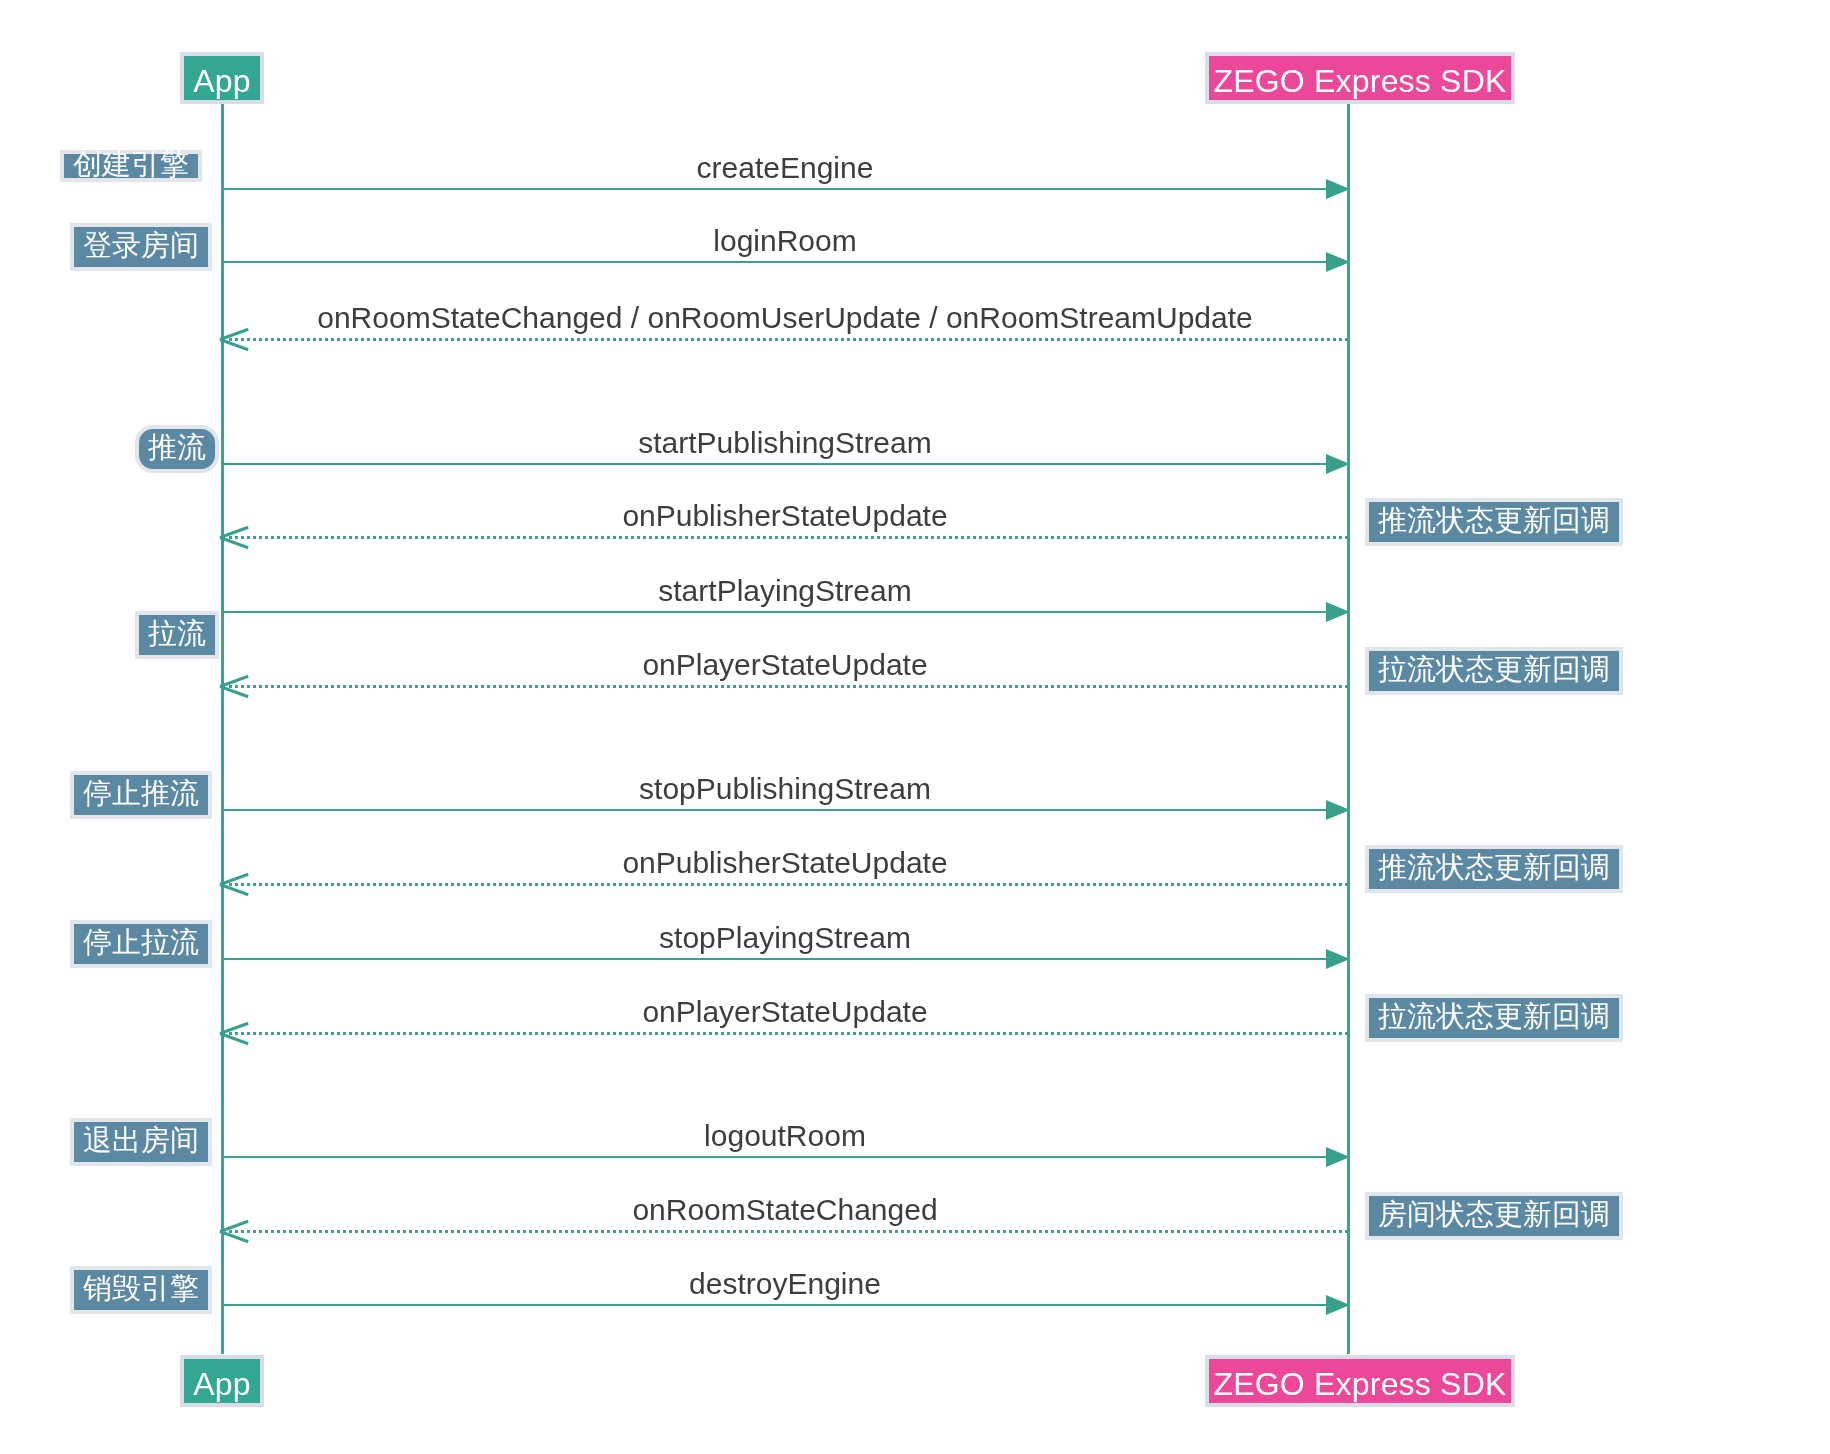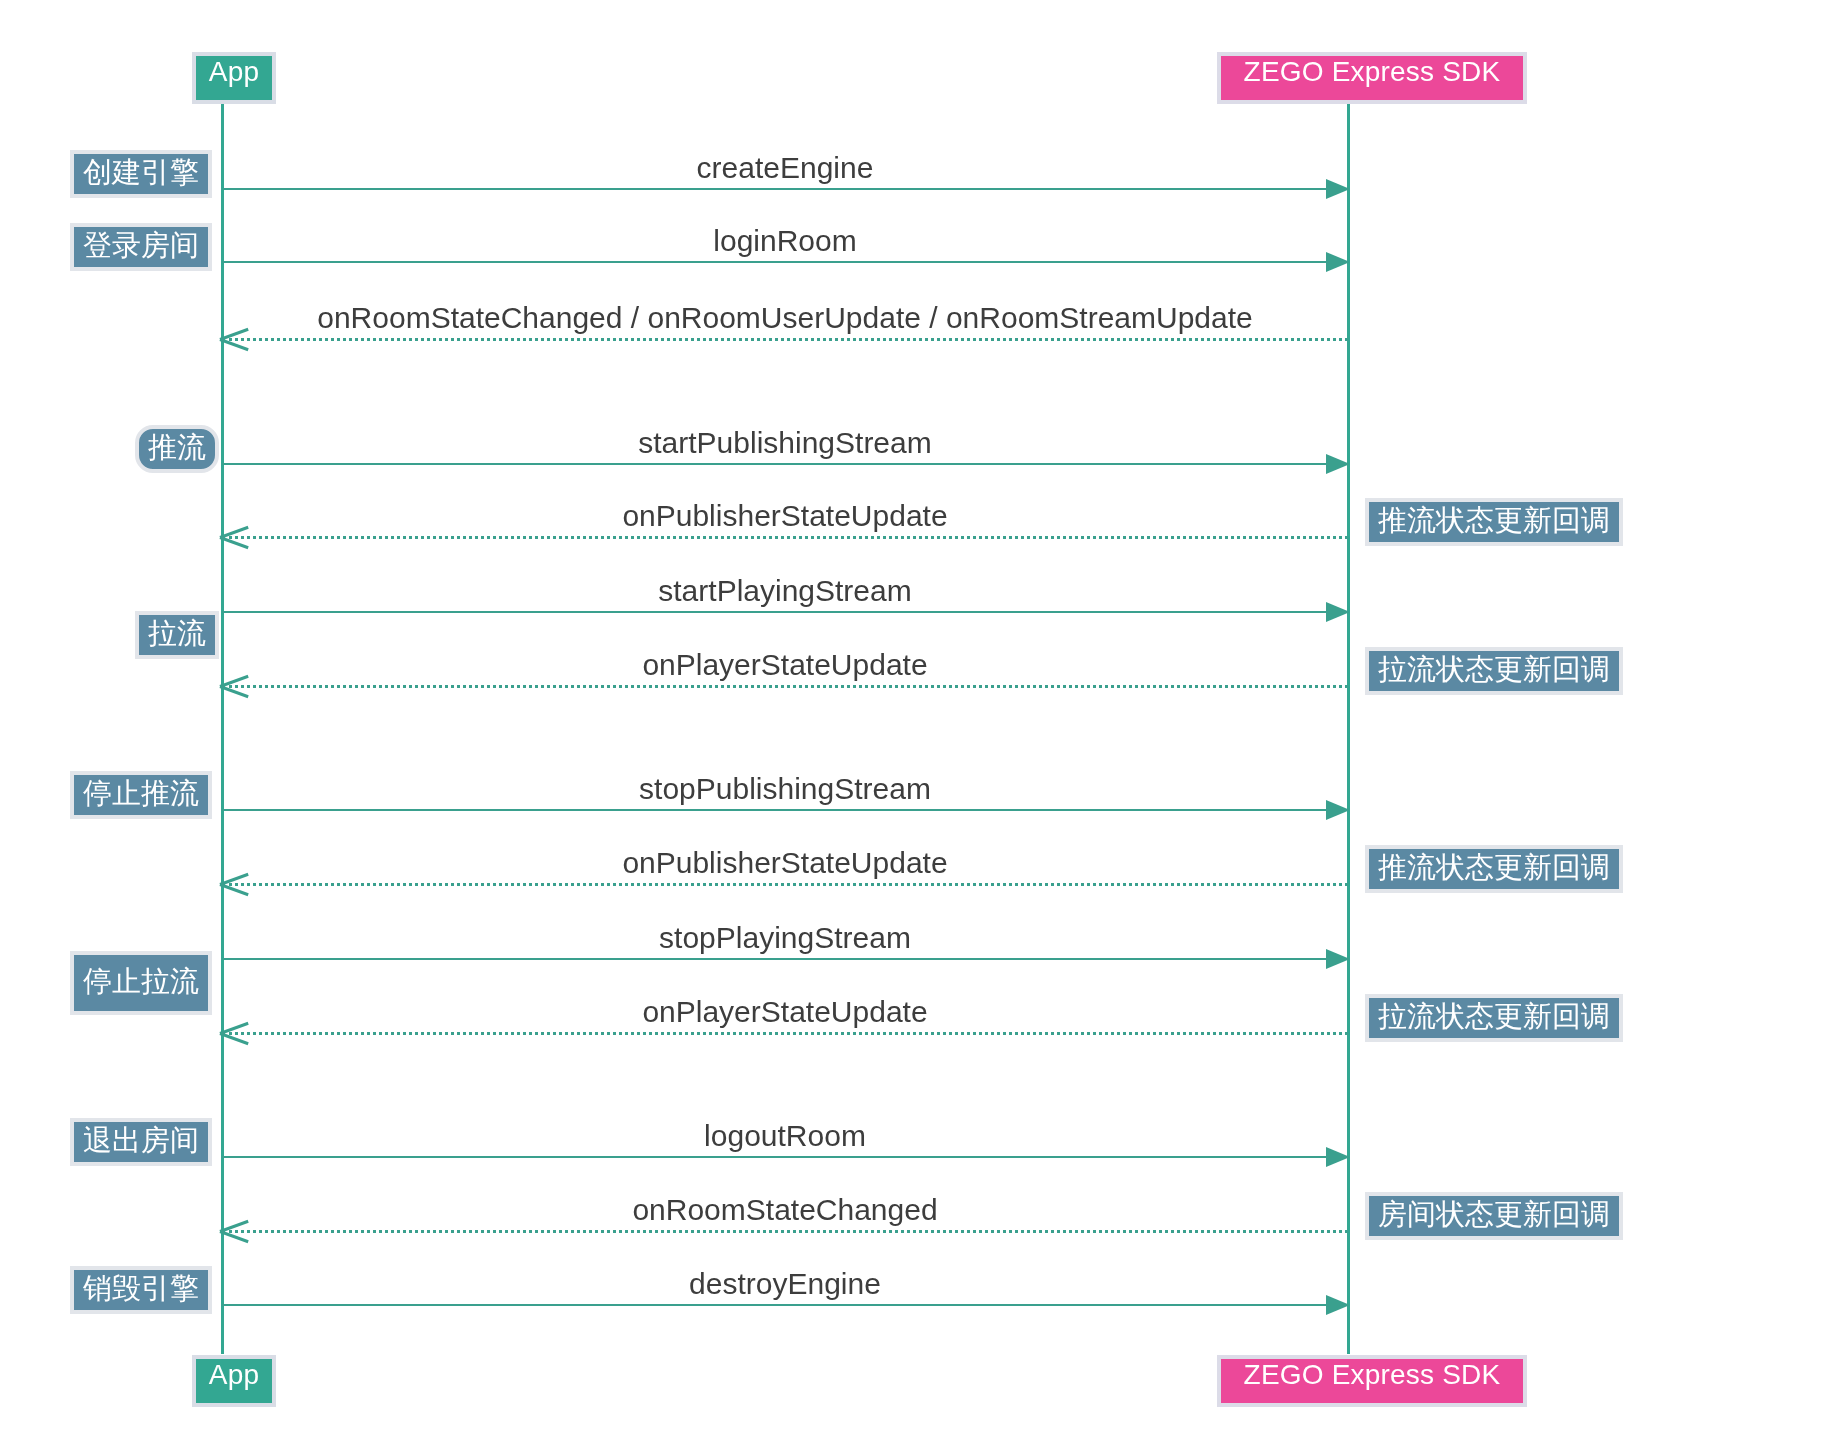--- a/index.html
+++ b/index.html
@@ -21,28 +21,27 @@
     top: 0;
     width: 1830px;
     height: 1454px;
   }
 
   
   .participant-box {
     position: absolute;
     box-sizing: border-box;
     display: flex;
-    align-items: flex-start;
+    align-items: flex-end;
     justify-content: center;
     color: #ffffff;
-    font-size: 28px;
+    font-size: 32px;
     letter-spacing: 0.2px;
     border: 4px solid #dcdce8;
     white-space: nowrap;
-    margin-left: 12px;
   }
   .participant-box.app {
     background: #33a792;
     border-color: #d9dde6;
   }
   .participant-box.sdk {
     background: #ec4899;
     border-color: #dcdce8;
   }
 
@@ -151,21 +150,21 @@
   </div>
 
   <div class="participant-box app" style="left:180px; top:1355px; width:84px; height:52px;">
     <span>App</span>
   </div>
 
   <div class="participant-box sdk" style="left:1205px; top:1355px; width:310px; height:52px;">
     <span>ZEGO Express SDK</span>
   </div>
 
-  <div class="step-note" style="left:70px; top:150px; height:48px;">
+  <div class="step-note" style="left:60px; top:150px; height:32px;">
     <span>创建引擎</span>
   </div>
   <div class="message solid" style="left:222px; top:188px; width:1126px;">
     <div class="line"></div>
     <div class="arrow-right-solid"></div>
     <div class="label">createEngine</div>
   </div>
 
   <div class="step-note" style="left:70px; top:223px; height:48px;">
     <span>登录房间</span>
@@ -241,21 +240,21 @@
   </div>
   <div class="message dashed" style="left:222px; top:883px; width:1126px;">
     <div class="line"></div>
     <div class="arrow-left-open">
       <span class="up"></span>
         <span class="dn"></span>
     </div>
     <div class="label">onPublisherStateUpdate</div>
   </div>
 
-  <div class="step-note" style="left:70px; top:920px; height:64px;margin-top:31px;">
+  <div class="step-note" style="left:70px; top:920px; height:48px;">
     <span>停止拉流</span>
   </div>
   <div class="message solid" style="left:222px; top:958px; width:1126px;">
     <div class="line"></div>
     <div class="arrow-right-solid"></div>
     <div class="label">stopPlayingStream</div>
   </div>
 
   <div class="step-note" style="left:1365px; top:994px; height:48px;">
     <span>拉流状态更新回调</span>

